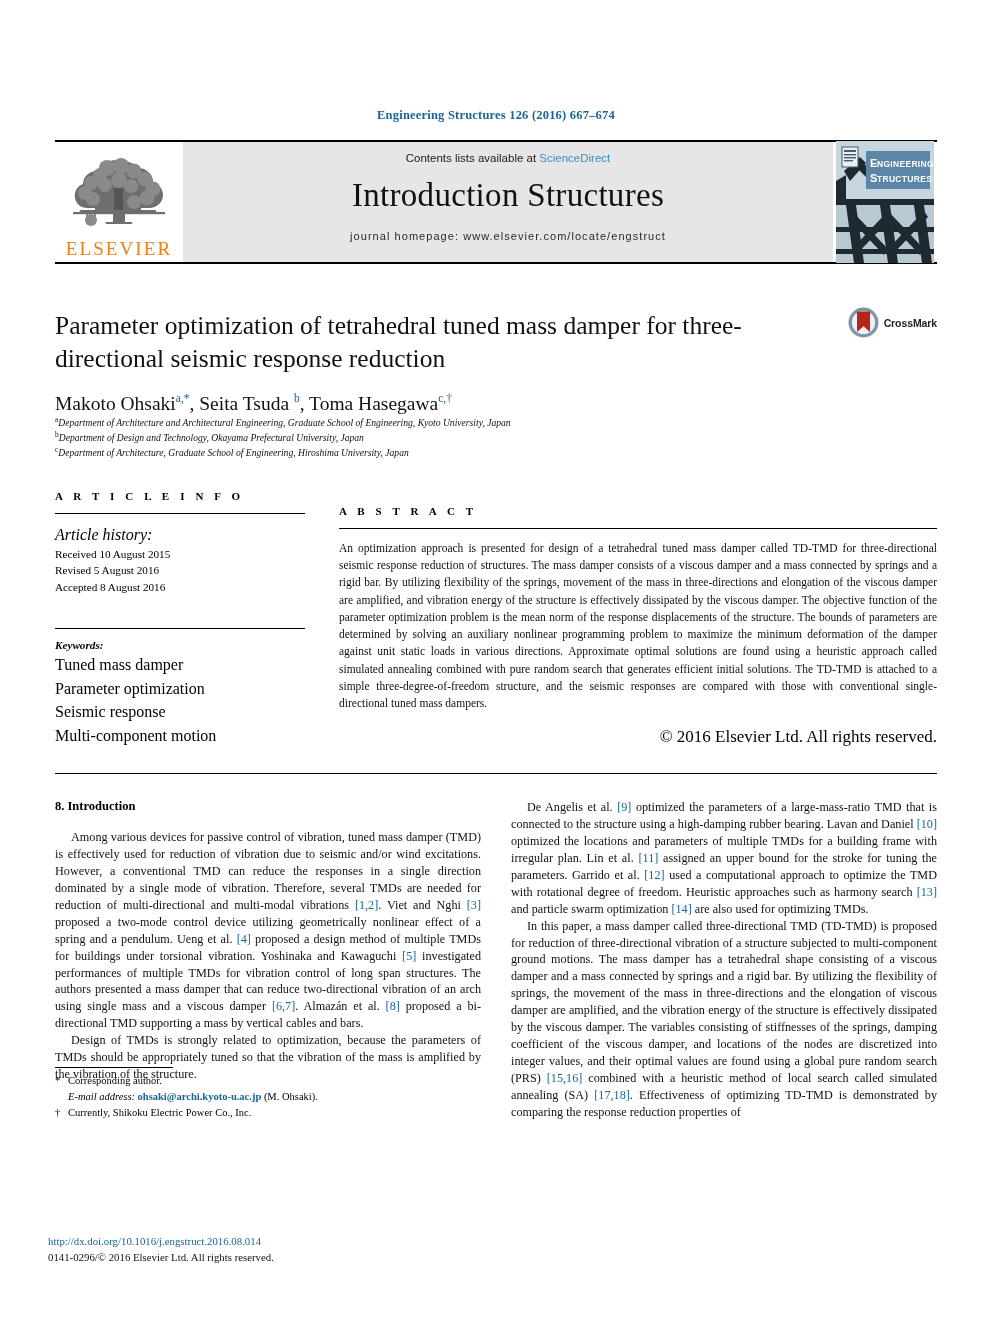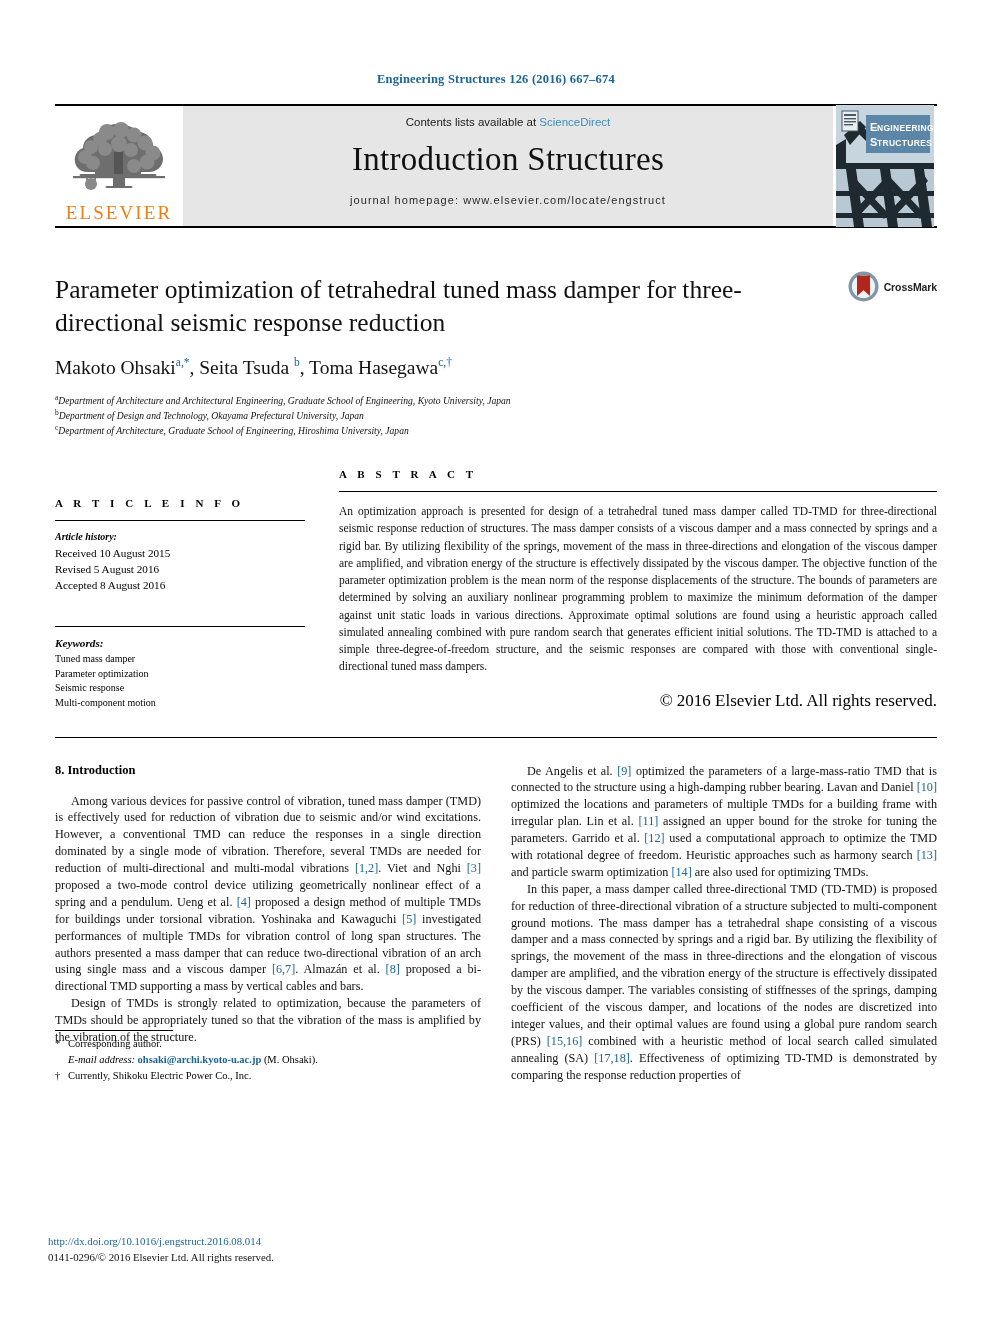--- a/index.html
+++ b/index.html
@@ -13,21 +13,21 @@
   .page { position: relative; width: 992px; height: 1323px; padding: 0 55px; }
 
   
   .runhead {
     text-align: center;
     color: #1a6496;
     font-family: "Liberation Serif", serif;
     font-weight: bold;
     font-size: 12.5px;
     letter-spacing: .2px;
-    padding-top: 72px;
+    padding-top: 108px;
   }
 
   
   .masthead {
     position: relative;
     margin-top: 17px;
     border-top: 2.2px solid #000;
     border-bottom: 2.2px solid #000;
     height: 124px;
     display: flex;
@@ -87,47 +87,47 @@
   .art-title {
     font-family: "Liberation Serif", serif;
     font-size: 25.5px; line-height: 1.3; color: #111;
     max-width: 700px; font-weight: normal;
   }
   .authors {
     font-family: "Liberation Serif", serif;
     font-size: 19.5px; margin-top: 17px; color: #111;
   }
   .authors sup { font-size: 11.5px; color: #1a6496; vertical-align: super; }
-  .affils { margin-top: 14px; }
+  .affils { }
   .affil {
     font-family: "Liberation Serif", serif;
     font-style: italic; font-size: 9.6px; line-height: 1.45; color: #111;
   }
   .affil sup { font-style: normal; font-size: 7.4px; vertical-align: super; }
 
   
   .infoabs {
     display: flex; margin-top: 30px; gap: 34px; align-items: flex-end;
   }
   .col-info { flex: 0 0 250px; }
   .col-abs { flex: 1 1 auto; }
   .sec-head {
     font-family: "Liberation Serif", serif;
     font-weight: bold; font-size: 11px; letter-spacing: 4.1px; color: #000;
   }
   .rule { border-top: 1.1px solid #000; margin-top: 11px; }
   .hist-block { padding-top: 9px; }
   .hist-label {
-    font-style: italic; font-weight: bold; font-size: 10px; line-height: 1.45;
+    font-style: italic; font-weight: normal; font-size: 16px; line-height: 1.45;
   }
   .hist-item { font-size: 11.2px; line-height: 1.45; }
   .kw-rule { border-top: 1.1px solid #000; margin-top: 33px; }
   .kw-block { padding-top: 8px; }
   .kw-label { font-style: italic; font-weight: bold; font-size: 11.2px; line-height: 1.47; }
-  .kw-item { font-size: 10px; line-height: 1.47; }
+  .kw-item { font-size: 16px; line-height: 1.47; }
 
   .abstract-body {
     padding-top: 11px;
     font-size: 11.5px; line-height: 1.5;
     text-align: justify; color: #111;
     hyphens: none;
   }
   .copyright {
     text-align: right; font-size: 17px; margin-top: 15px;
   }

